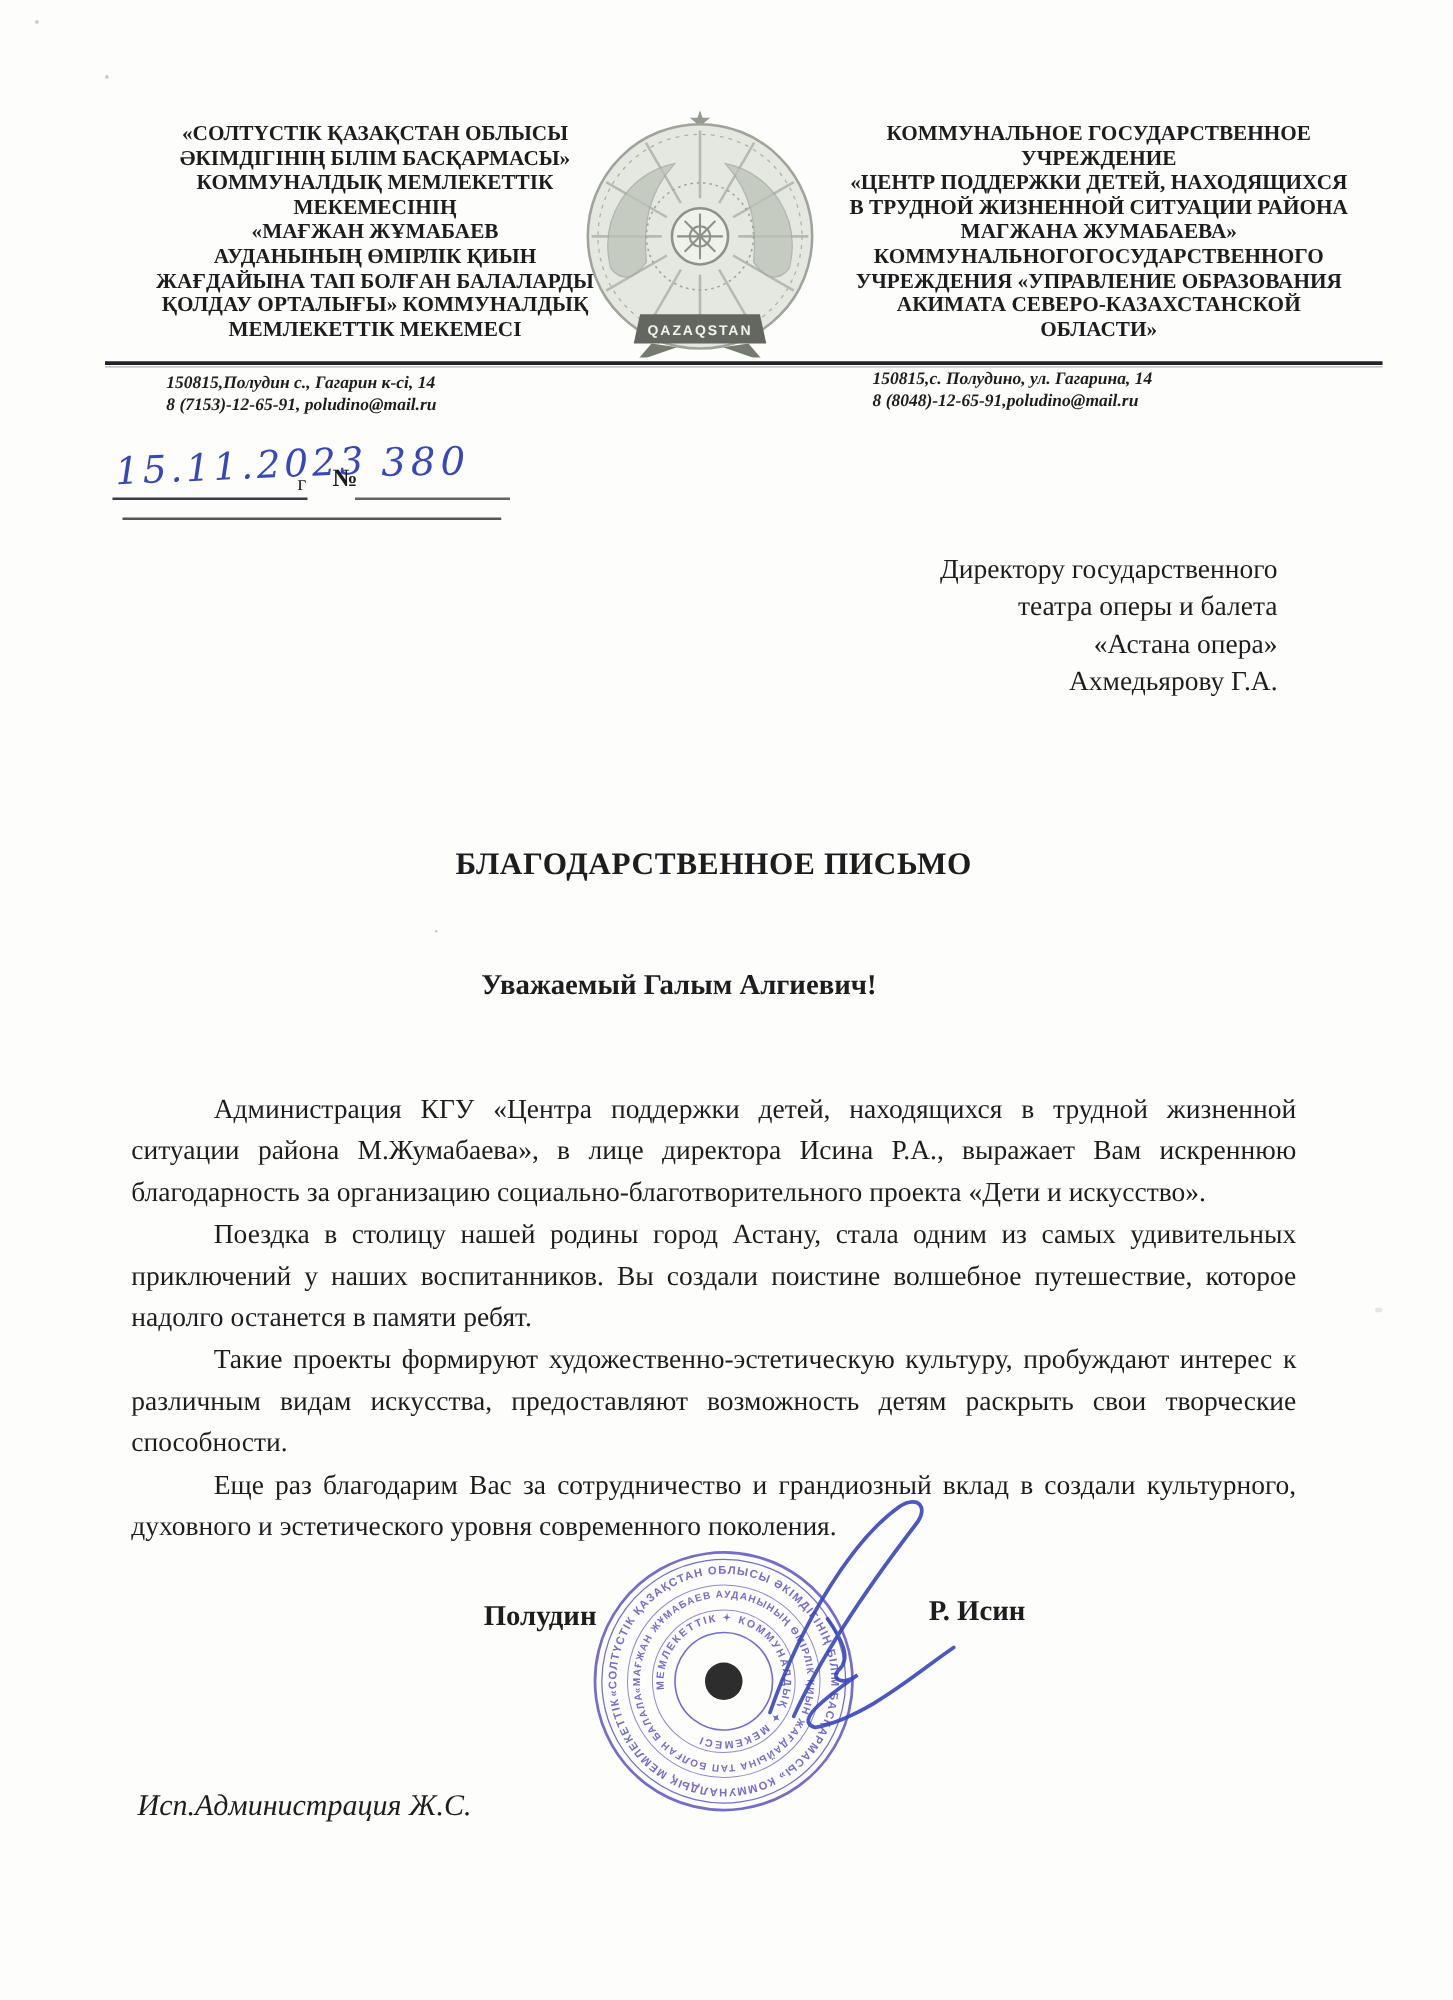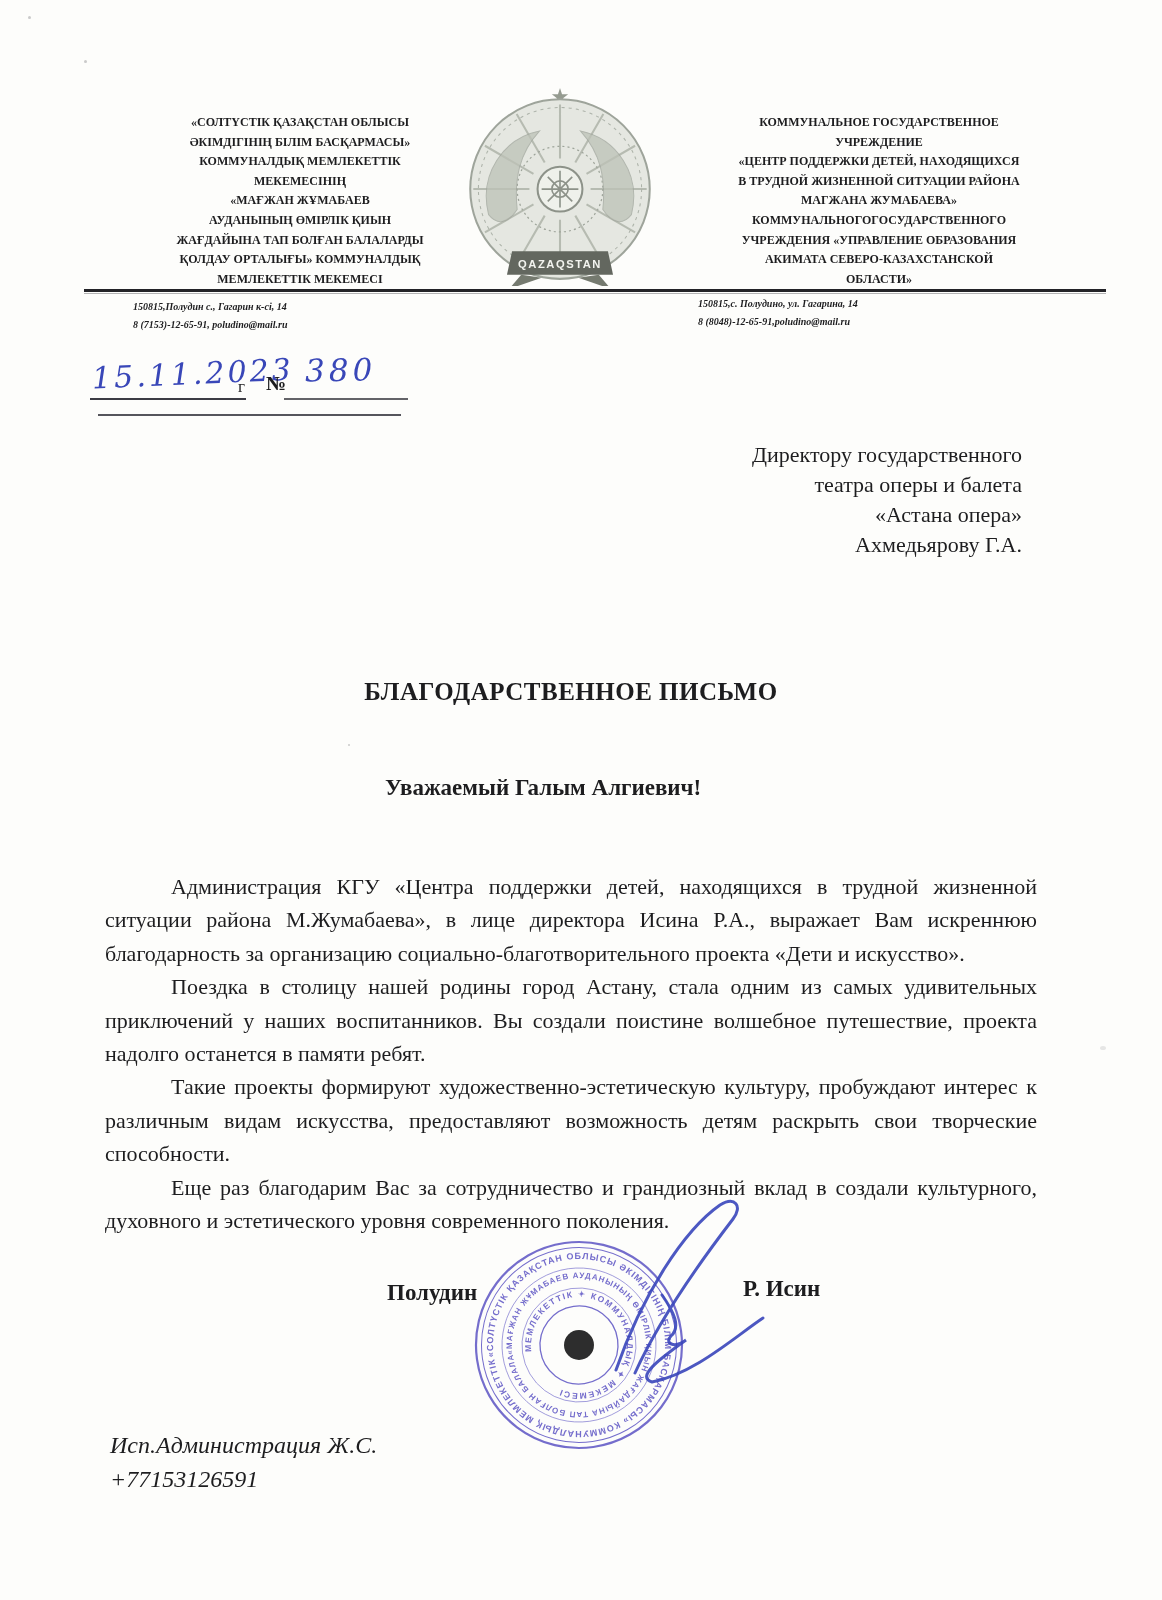--- a/index.html
+++ b/index.html
@@ -1,25 +1,25 @@
 <!DOCTYPE html>
 <html><head>
 <meta charset="utf-8">
 <style>
   html,body{margin:0;padding:0;}
   body{width:1162px;height:1600px;position:relative;background:#fdfdfb;overflow:hidden;
        font-family:"Liberation Serif", serif;color:#1d1d1f;}
   .abs{position:absolute;}
   
-  .hdr{font-weight:bold;font-size:12px;line-height:19.6px;text-align:center;white-space:pre-line;margin-top:16px;}
+  .hdr{font-weight:bold;font-size:17px;line-height:19.6px;text-align:center;white-space:pre-line;}
   .hdr-left{left:82px;top:97px;width:436px;}
   .hdr-right{left:645px;top:97px;width:468px;}
   .rule{left:84px;top:289px;width:1022px;height:3px;background:#232327;}
   .rule2{left:84px;top:293px;width:1022px;height:1px;background:#6a6a6e;opacity:.5;}
-  .addr{font-weight:bold;font-style:italic;font-size:10px;line-height:18px;white-space:pre-line;}
+  .addr{font-weight:bold;font-style:italic;font-size:14px;line-height:18px;white-space:pre-line;}
   .addr-left{left:133px;top:298px;}
   .addr-right{left:698px;top:295px;}
   
   .hand{font-family:"DejaVu Serif", serif;font-style:italic;color:#3947b8;}
   .ref-date{left:92px;top:356px;font-size:30px;transform:rotate(-2.5deg);letter-spacing:3px;}
   .ref-g{left:238px;top:377px;font-size:17px;}
   .ref-no{left:266px;top:372px;font-size:20px;font-weight:bold;}
   .ref-num{left:305px;top:352px;font-size:31px;transform:rotate(-1deg);letter-spacing:4px;}
   .uline{height:2px;background:#3c3c44;}
   .ul1{left:90px;top:398px;width:156px;}
@@ -108,21 +108,21 @@
 <div class="abs recipient">Директору государственного
 театра оперы и балета
 «Астана опера»
 Ахмедьярову Г.А.</div>
 
 <div class="abs title">БЛАГОДАРСТВЕННОЕ ПИСЬМО</div>
 <div class="abs salutation">Уважаемый Галым Алгиевич!</div>
 
 <div class="abs body-text">
   <p>Администрация КГУ «Центра поддержки детей, находящихся в трудной жизненной ситуации района М.Жумабаева», в лице директора Исина Р.А., выражает Вам искреннюю благодарность за организацию социально-благотворительного проекта «Дети и искусство».</p>
-  <p>Поездка в столицу нашей родины город Астану, стала одним из самых удивительных приключений у наших воспитанников. Вы создали поистине волшебное путешествие, проекта надолго останется в памяти ребят.</p>
+  <p>Поездка в столицу нашей родины город Астану, стала одним из самых удивительных приключений у наших воспитанников. Вы создали поистине волшебное путешествие, которое надолго останется в памяти ребят.</p>
   <p>Такие проекты формируют художественно-эстетическую культуру, пробуждают интерес к различным видам искусства, предоставляют возможность детям раскрыть свои творческие способности.</p>
   <p>Еще раз благодарим Вас за сотрудничество и грандиозный вклад в создали культурного, духовного и эстетического уровня современного поколения.</p>
 </div>
 
 <div class="abs sig-role">Полудин</div>
 <div class="abs sig-name">Р. Исин</div>
 
 <div class="abs" style="left:467px;top:1233px;width:224px;height:224px;opacity:.82;">
   <svg width="224" height="224" viewBox="0 0 224 224">
     <defs>
@@ -160,20 +160,19 @@
 
 <svg class="abs" style="left:0;top:0;pointer-events:none;" width="1162" height="1600" viewBox="0 0 1162 1600">
   <g stroke="#3946bb" stroke-width="3" fill="none" stroke-linecap="round" opacity=".9">
     <path d="M 616 1370 C 642 1295 684 1230 720 1205 C 735 1196 743 1206 733 1219 C 700 1262 659 1320 635 1373"></path>
     <path d="M 662 1295 C 674 1312 681 1327 671 1336 C 664 1343 674 1349 686 1340 C 658 1360 636 1377 652 1382 C 694 1374 736 1336 763 1318"></path>
   </g>
 </svg>
 
 <div class="abs footer">
   <div>Исп.Администрация Ж.С.</div>
-  <div>+77153126591</div>
 </div>
 
 <div class="abs speck" style="left:84px;top:60px;width:3px;height:3px;"></div>
 <div class="abs speck" style="left:28px;top:16px;width:3px;height:3px;"></div>
 <div class="abs speck" style="left:348px;top:744px;width:2px;height:2px;"></div>
 <div class="abs speck" style="left:1100px;top:1046px;width:6px;height:4px;opacity:.2;"></div>
 <div class="abs speck" style="left:912px;top:120px;width:2px;height:2px;"></div>
 
 </body></html>

